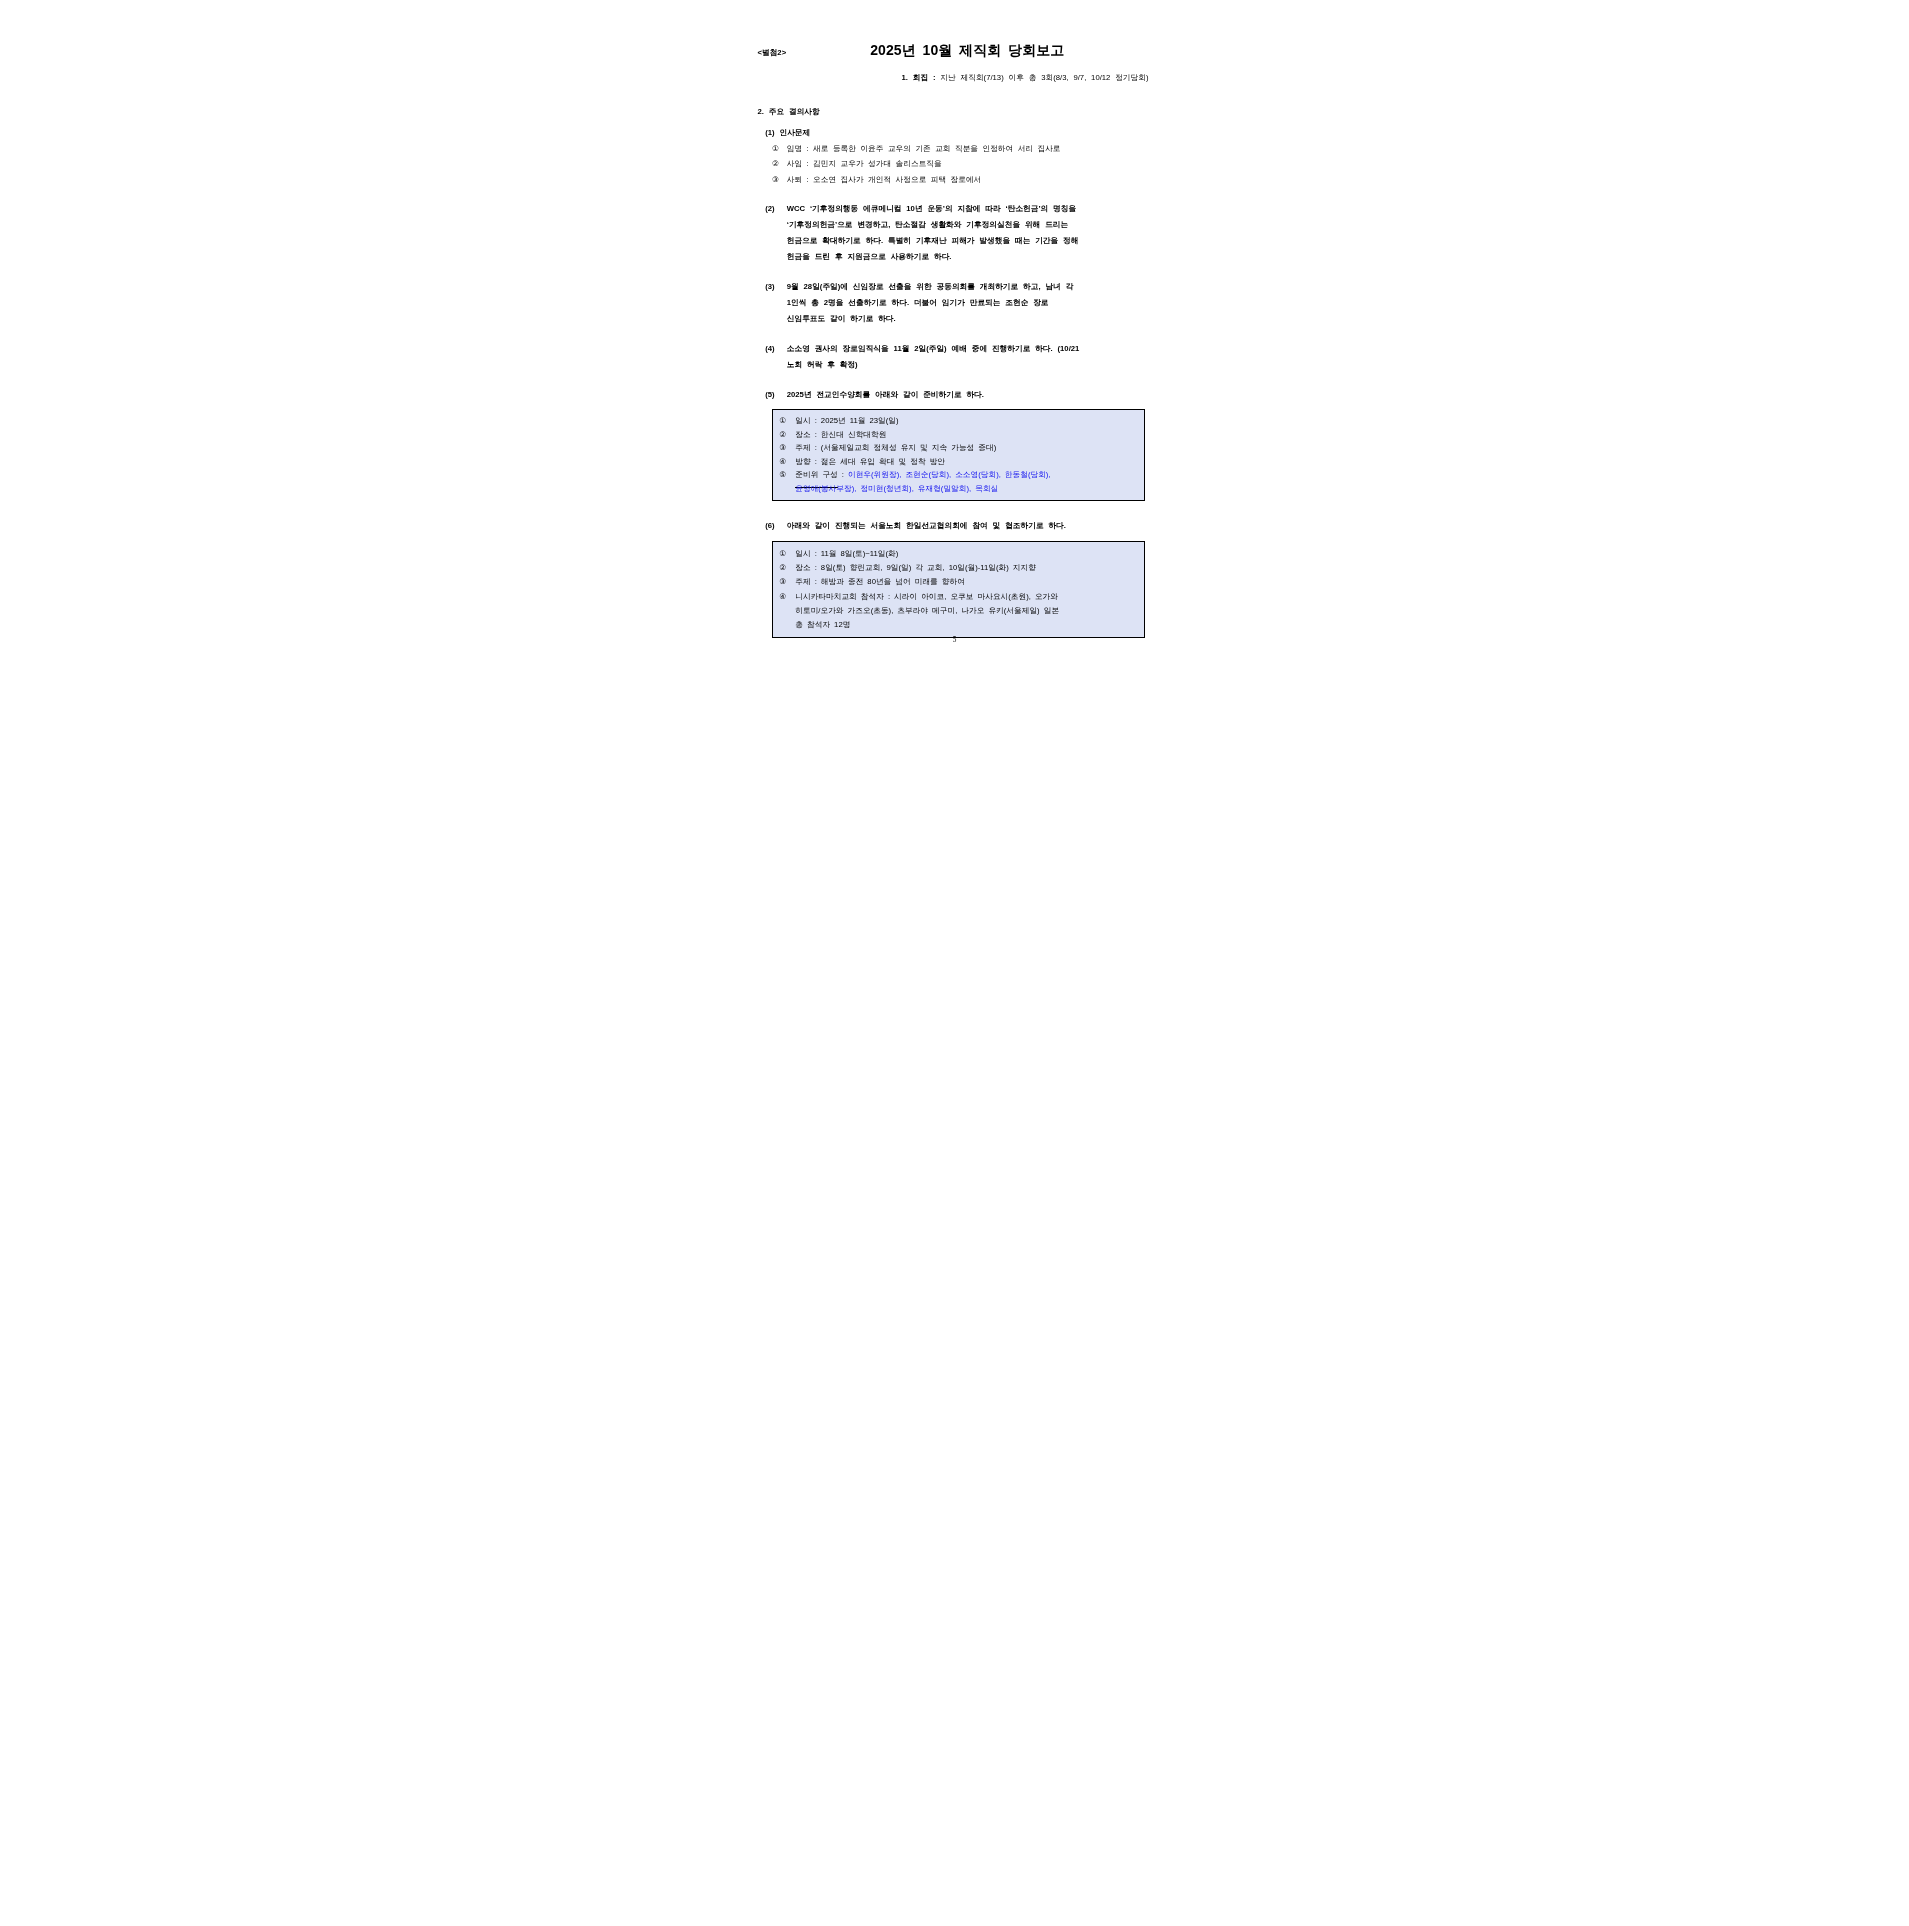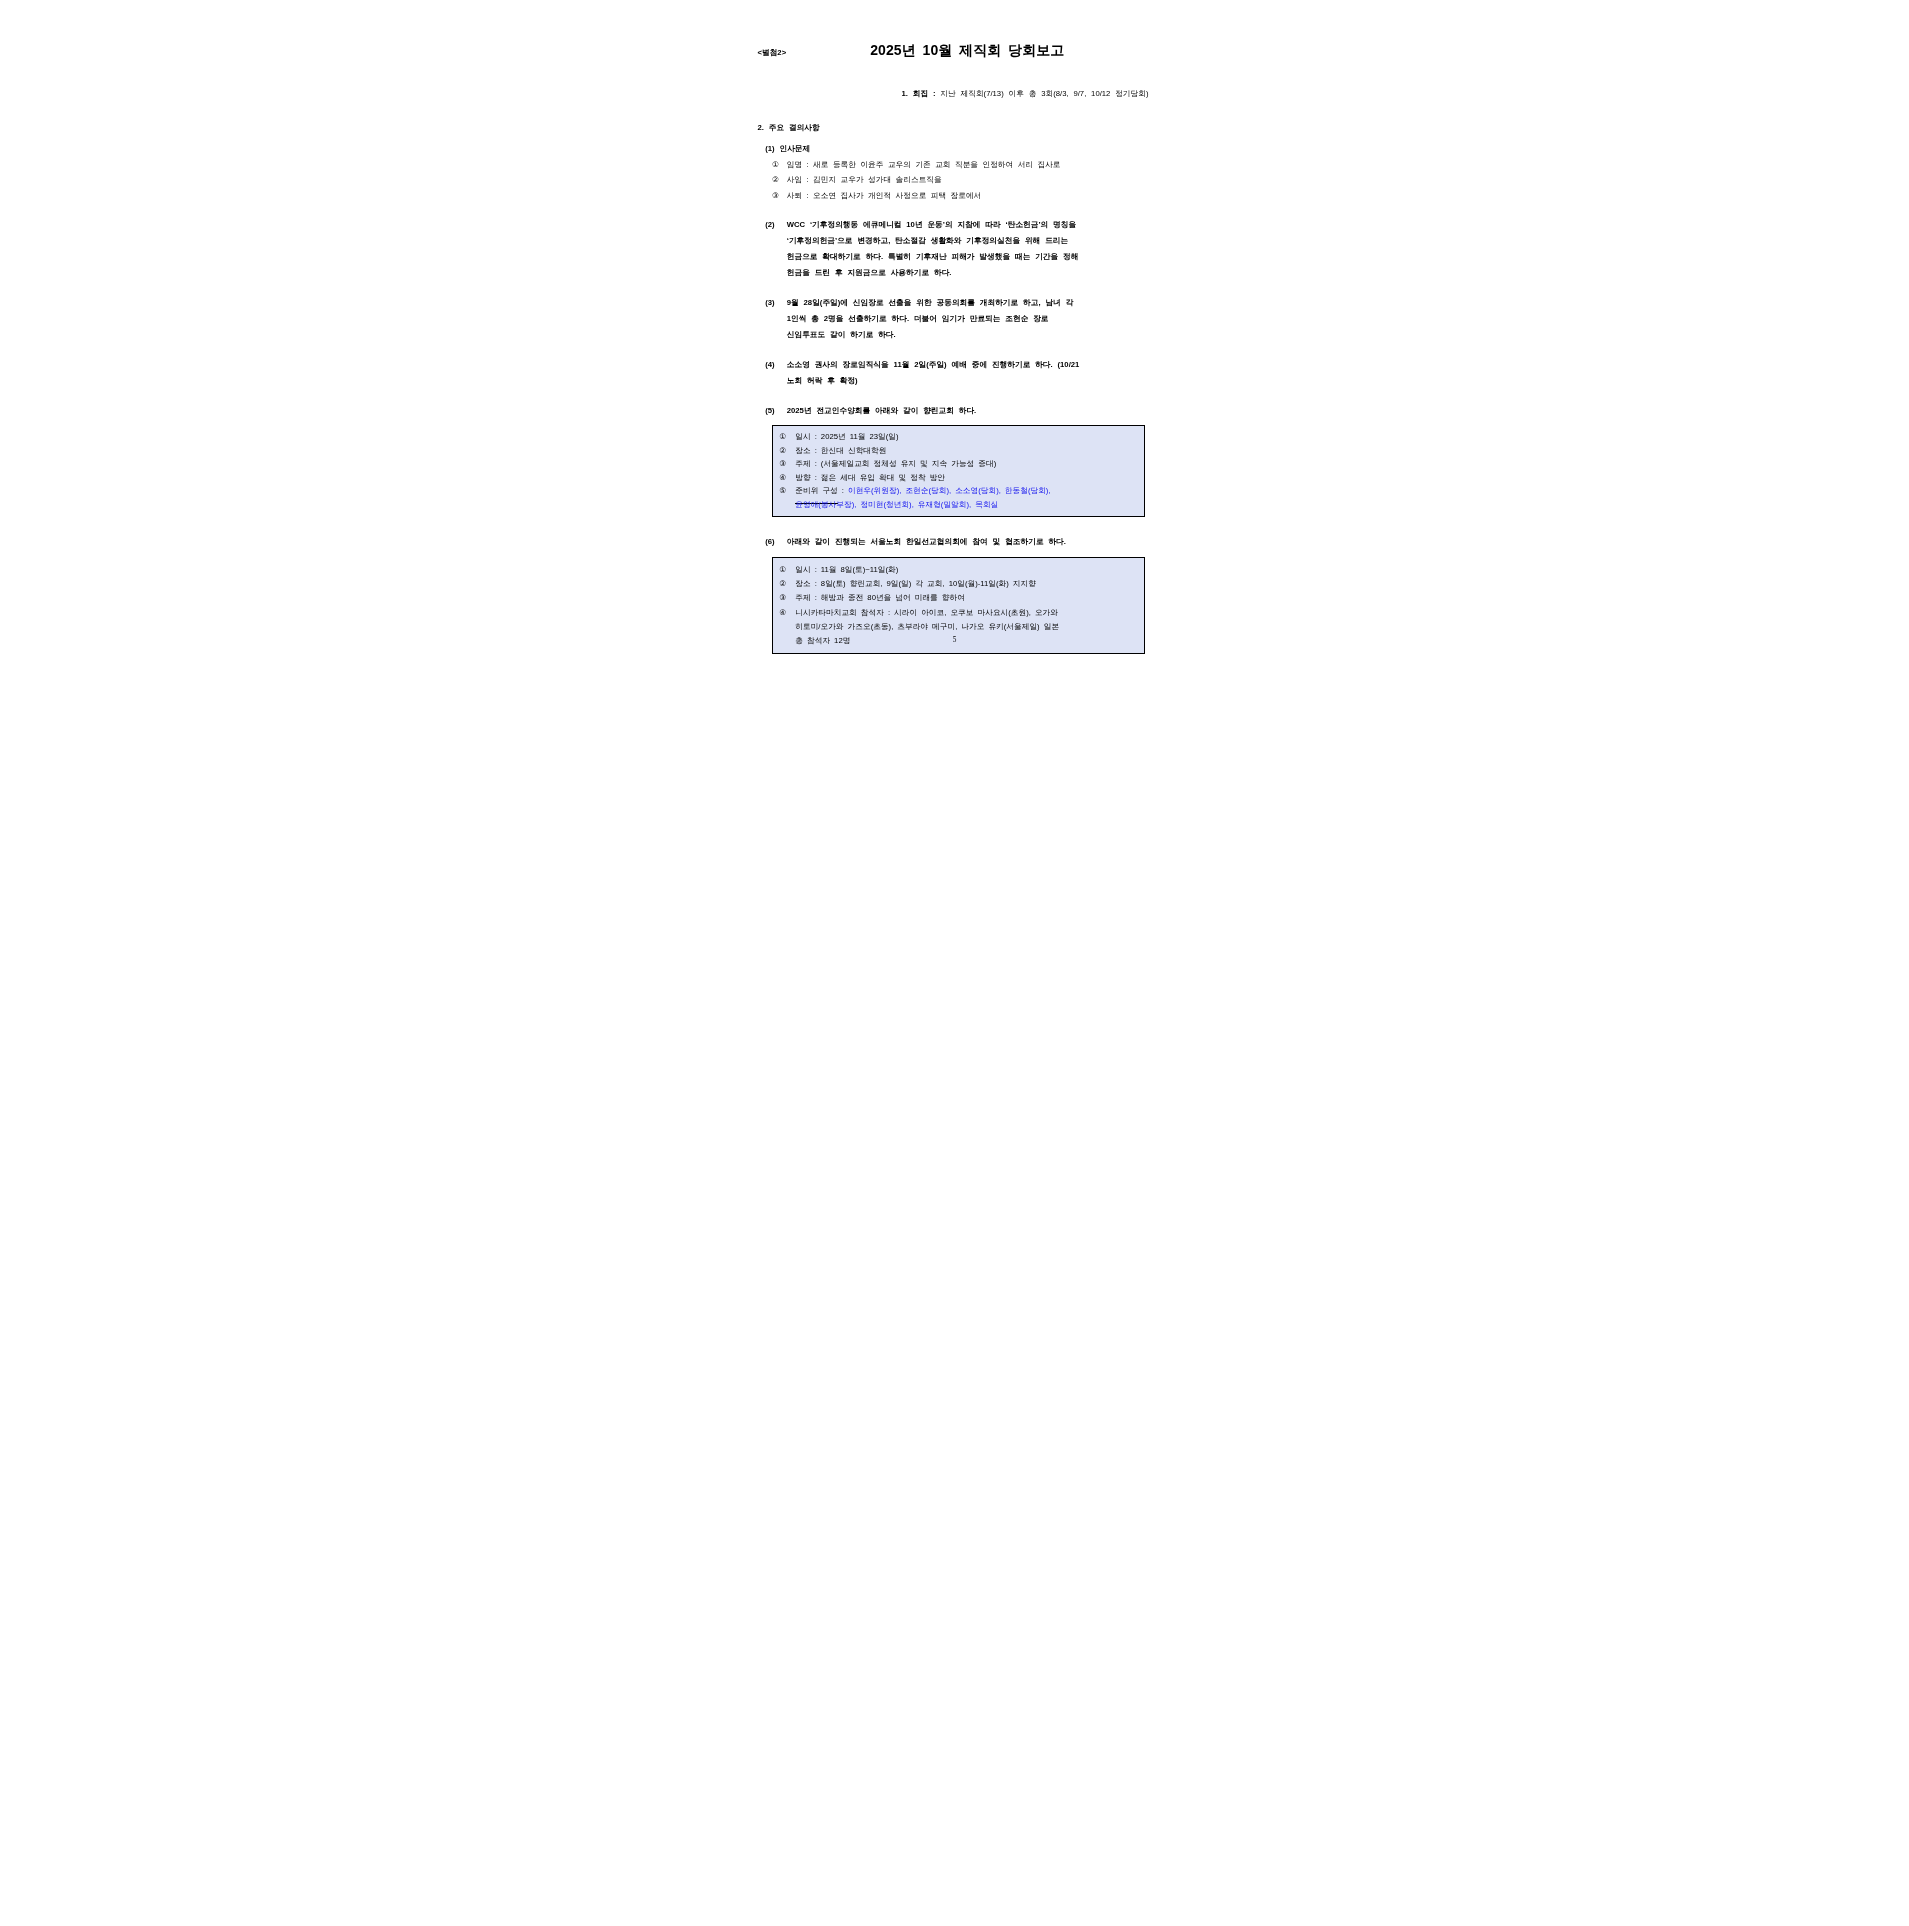--- a/index.html
+++ b/index.html
@@ -9,21 +9,21 @@
     margin:0 auto;
     box-sizing:border-box;
     padding:42px 45px 0 42px;
     background:#ffffff;
     font-family:"Liberation Sans", sans-serif;
     font-size:7.7px;
     color:#000000;
     overflow:hidden;
   }
   
-  .header-row { display:flex; align-items:baseline; margin-bottom:28px;justify-content:flex-end; }
+  .header-row { display:flex; align-items:baseline; margin-bottom:12px;justify-content:flex-end; }
   .attachment-label { font-weight:700; font-size:7.7px; white-space:pre; }
   .doc-title { flex:1; text-align:center; font-weight:700; font-size:14px; word-spacing:2.7px; letter-spacing:0.1px; }
 
   
   .row { word-spacing:2.7px; line-height:11.2px; }
   .bold { font-weight:700; }
   .s1-row { margin-bottom:22.3px;text-align:right; }
   .s2-row { margin-bottom:10px; }
   .sub-head { padding-left:7.7px; margin-bottom:4.6px; }
 
@@ -118,21 +118,21 @@
     <span class="pnum">(4)</span>
     <span class="plines">
       <div>소소영 권사의 장로임직식을 11월 2일(주일) 예배 중에 진행하기로 하다. (10/21</div>
       <div>노회 허락 후 확정)</div>
     </span>
   </div>
 
   <div class="para">
     <span class="pnum">(5)</span>
     <span class="plines">
-      <div>2025년 전교인수양회를 아래와 같이 향린교회 하다.</div>
+      <div>2025년 전교인수양회를 아래와 같이 준비하기로 하다.</div>
     </span>
   </div>
 
   <div class="box box1" style="background:#dde3f5;">
     <div class="bentry">
       <span class="bmarker">①</span>
       <span class="btext">일시 : 2025년 11월 23일(일)</span>
     </div>
     <div class="bentry">
       <span class="bmarker">②</span>

